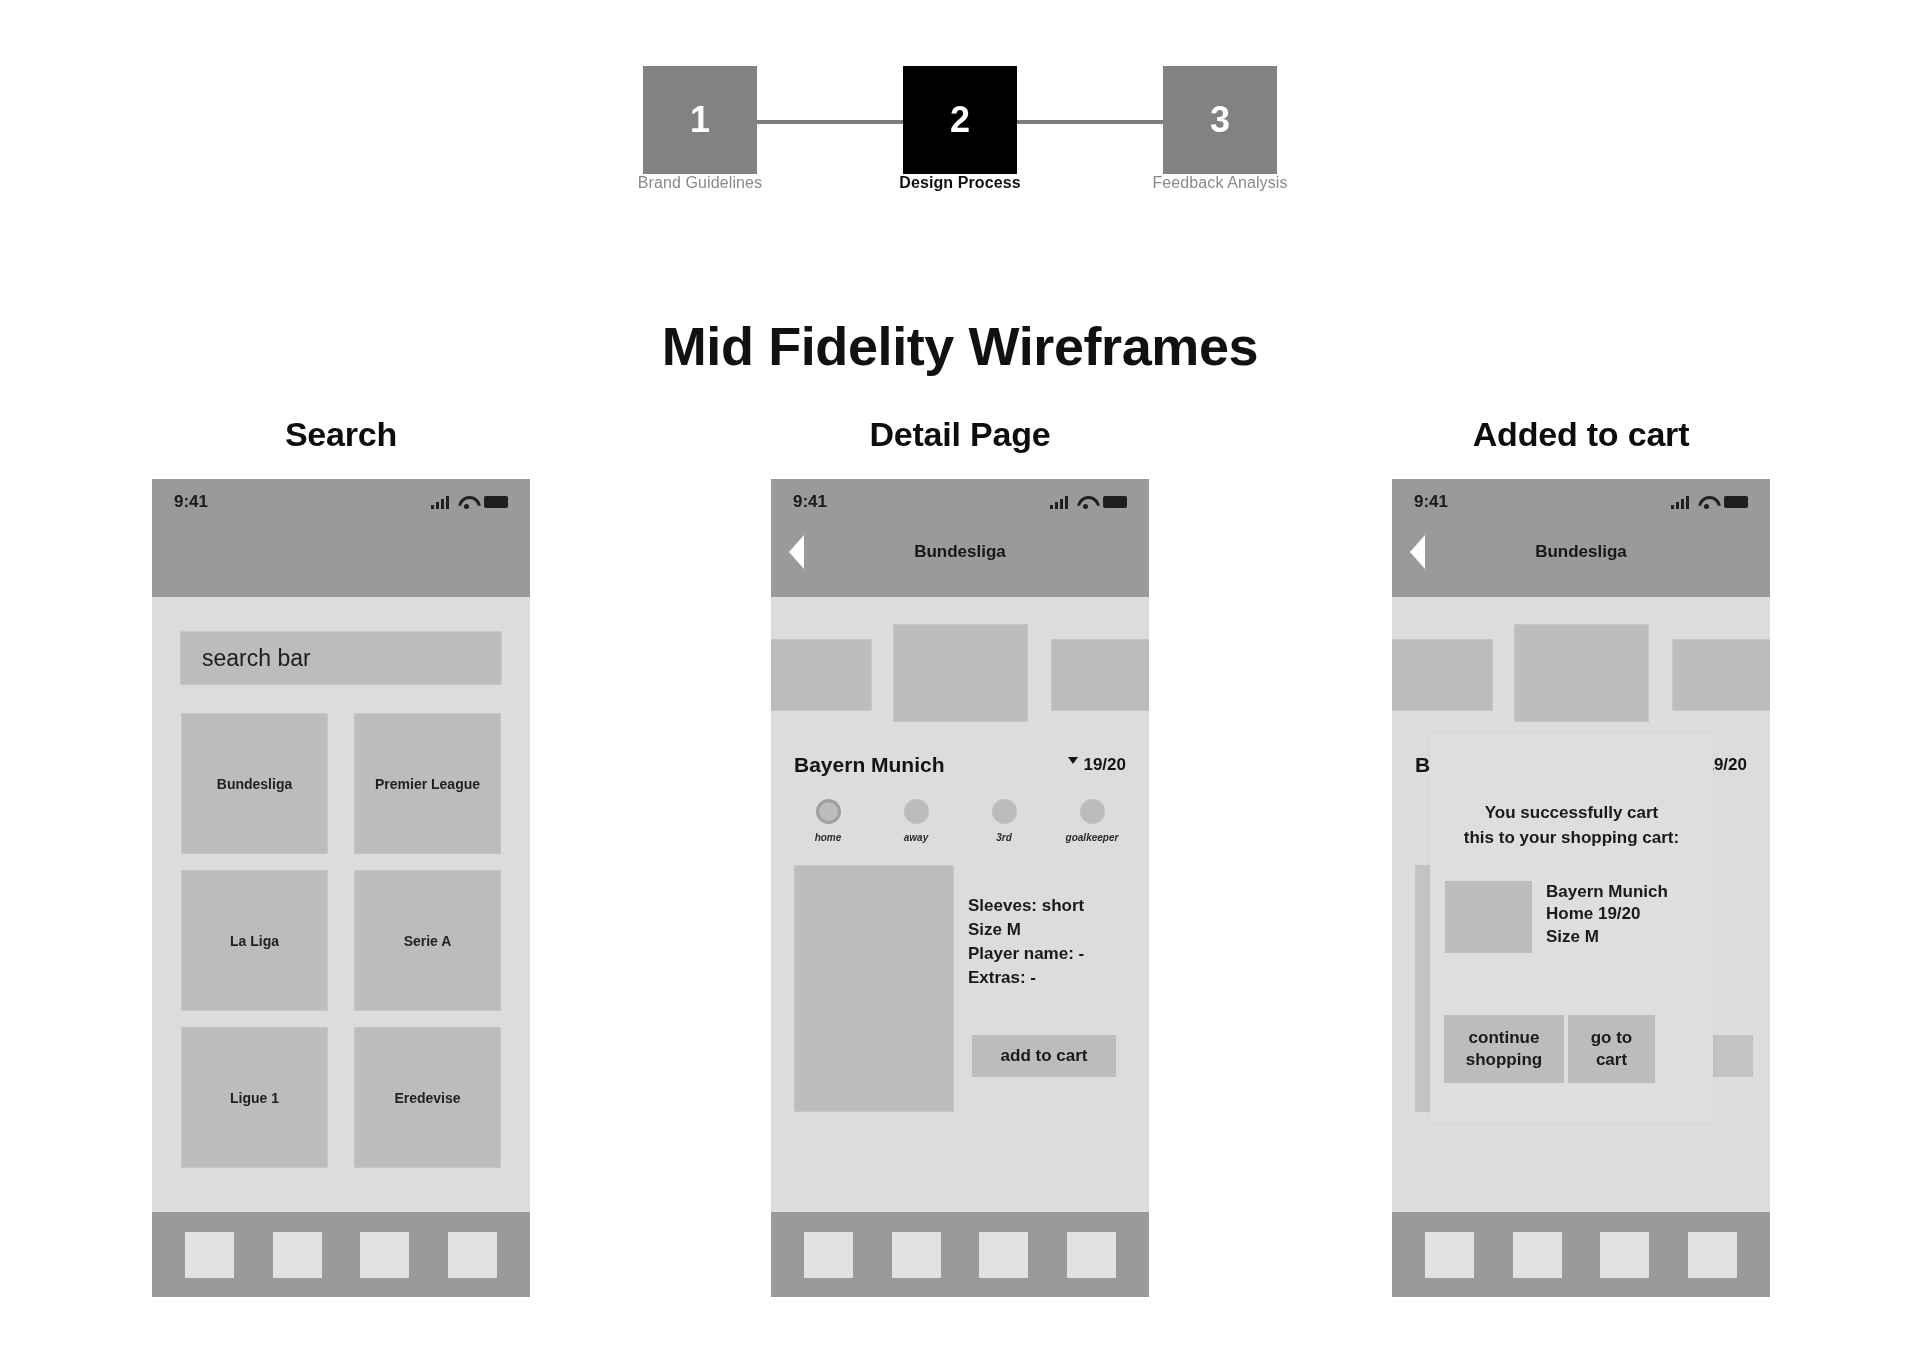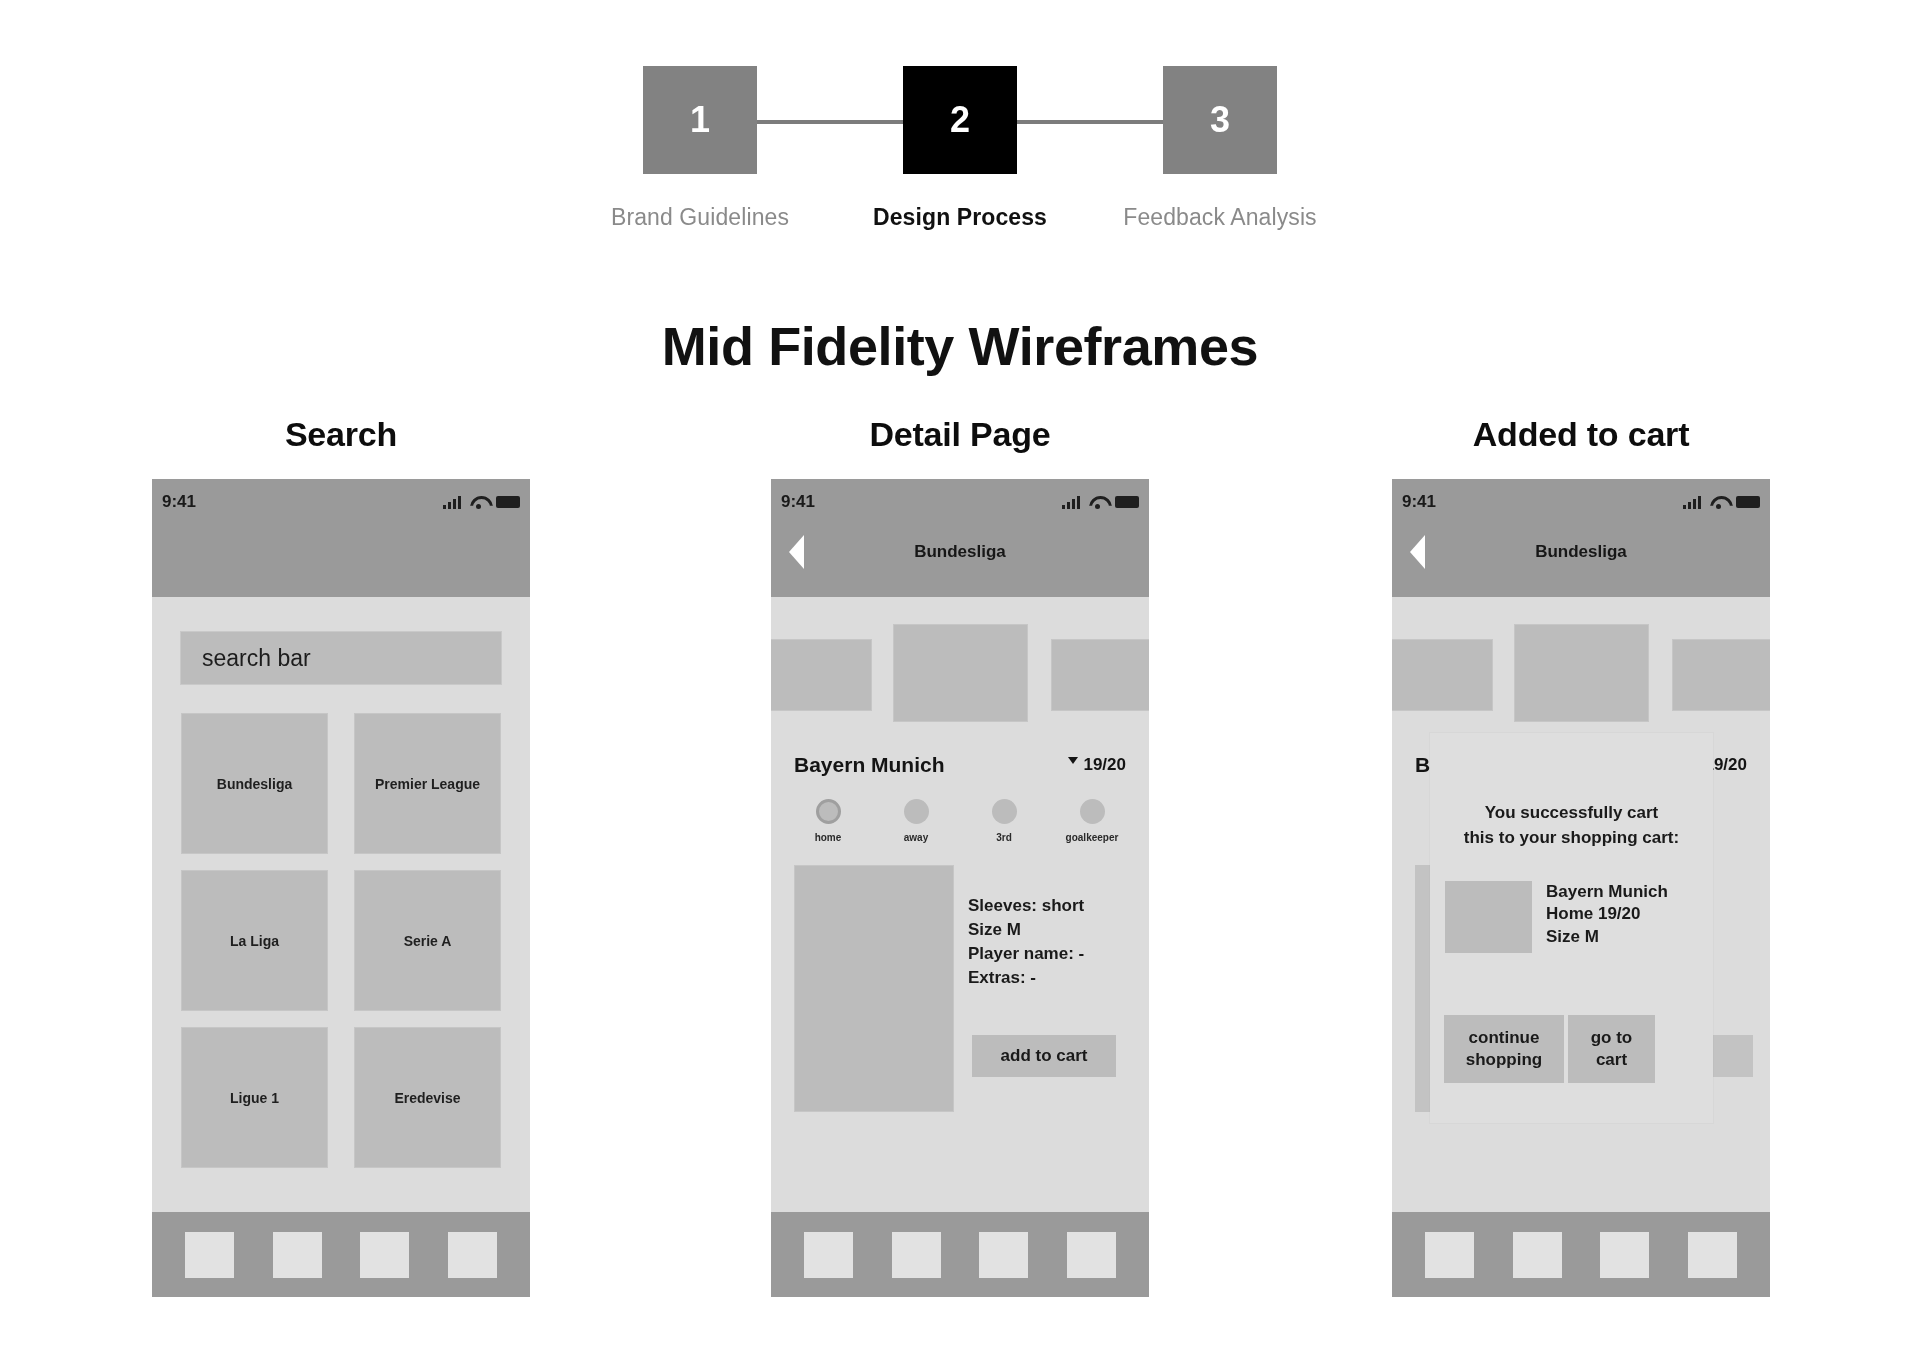--- a/index.html
+++ b/index.html
@@ -30,22 +30,21 @@
     display: flex; align-items: center; justify-content: center;
     color: #ffffff;
     font-size: 36px;
     font-weight: 700;
     position: relative;
     z-index: 2;
   }
   .step-box.inactive { background: #828282; }
   .step-box.active   { background: #000000; }
   .step-label {
-    margin-top: 30px;
-    font-size: 23px;
+    font-size: 16px;
     letter-spacing: .1px;
     white-space: nowrap;
   }
   .step-label.inactive { color: #8a8a8a; font-weight: 400; }
   .step-label.active   { color: #111111; font-weight: 700; }
   .connector {
     position: absolute;
     top: 54px;
     height: 4px;
     background: #7c7c7c;
@@ -93,21 +92,21 @@
     overflow: hidden;
   }
 
   
   .statusbar {
     height: 46px;
     background: #9a9a9a;
     display: flex;
     align-items: center;
     justify-content: space-between;
-    padding: 0 10px;
+    padding: 0 22px;
   }
   .status-time {
     font-size: 17px;
     font-weight: 700;
     color: #1a1a1a;
   }
   .status-icons { display: flex; align-items: center; gap: 9px; }
   .ico-signal { display: flex; align-items: flex-end; gap: 2px; height: 13px; }
   .ico-signal i { width: 3px; background: #1f1f1f; display: block; }
   .ico-signal i:nth-child(1) { height: 4px; }
@@ -230,21 +229,21 @@
     border-right: 5px solid transparent;
     border-top: 7px solid #141414;
     margin-top: 2px;
   }
 
   .kit-row {
     position: absolute;
     left: 0; right: 0; top: 202px;
     display: flex; justify-content: center; gap: 26px;
   }
-  .kit-opt { display: flex; flex-direction: column; align-items: center; gap: 8px; width: 62px; }
+  .kit-opt { display: flex; flex-direction: column; align-items: center; gap: 8px; width: 62px; font-style: italic; }
   .kit-dot { width: 25px; height: 25px; border-radius: 50%; background: #bcbcbc; }
   .kit-opt.selected .kit-dot { border: 3px solid #9f9f9f; }
   .kit-lbl { font-size: 10px; font-weight: 700; color: #2a2a2a; }
 
   .product-img {
     position: absolute;
     left: 23px; top: 268px;
     width: 160px; height: 247px;
     background: #bcbcbc;
     border: 1px solid #c6c6c6;

